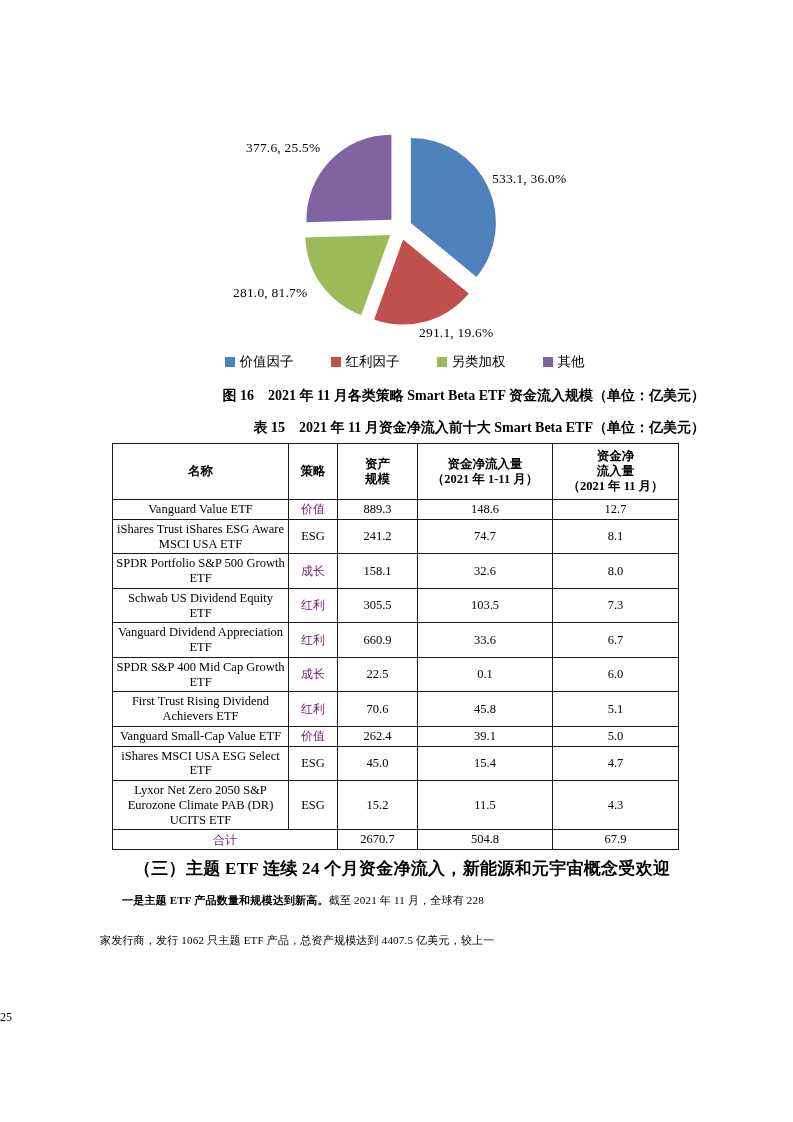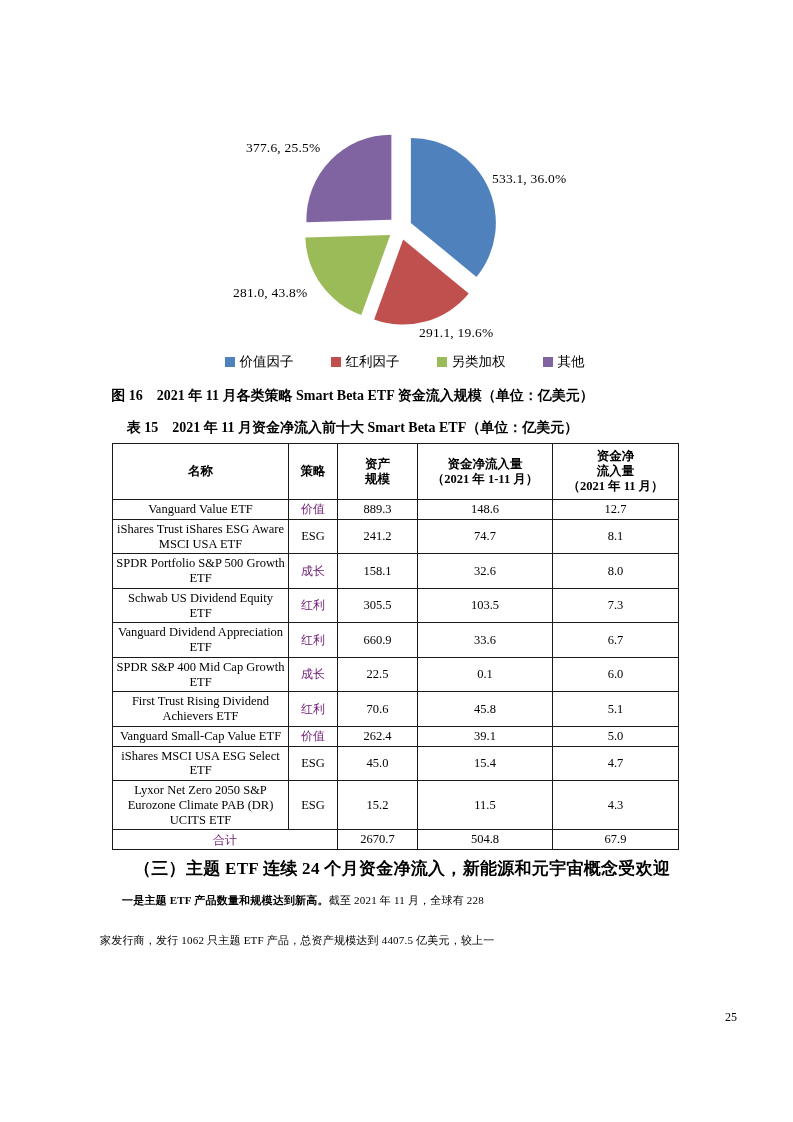--- a/index.html
+++ b/index.html
@@ -29,21 +29,21 @@
     position: absolute; left: 8px; top: 353px; width: 793px;
     display: flex; justify-content: center; align-items: center;
     gap: 37px;
   }
   .legend-item { display: flex; align-items: center; gap: 5px; }
   .legend-swatch { width: 10px; height: 10px; display: inline-block; }
   .legend-label { font-size: 13.5px; }
   
   .caption {
     position: absolute; left: 0; width: 705px;
-    text-align: center; font-weight: bold; font-size: 14px;
+    text-align: right; font-weight: bold; font-size: 14px;
   }
   #caption-figure { top: 387px; }
   #caption-table  { top: 419px; }
   
   #etf-table {
     position: absolute; left: 112px; top: 443px; width: 566px;
     border-collapse: collapse; table-layout: fixed;
     font-size: 12.5px; line-height: 1.18;
   }
   #etf-table th, #etf-table td {
@@ -62,38 +62,38 @@
   #section-para {
     position: absolute; left: 100px; top: 880px; width: 594px;
     font-size: 11px; line-height: 40px; letter-spacing: 0.2px;
   }
   #section-para .pline { display: block; }
   #section-para .lead-bold { font-weight: bold; }
   #para-line-1 { text-indent: 2em; }
   
   #page-number {
     position: absolute; left: 0; top: 1010px; width: 737px;
-    text-align: right; font-size: 12px;
+    text-align: left; font-size: 12px;
   }
 </style>
 </head>
 <body>
 
 <div id="page">
 
   <svg id="pie-svg" width="793" height="360" viewBox="0 0 793 360">
       <path d="M 410.8521449328588 222.87838400929672 L 410.8521449328588 137.87838400929672 A 85 85 0 0 1 476.46803544442156 276.9112898387504 Z" fill="#4F81BD"></path>
       <path d="M 403.16338872328305 239.57553332617576 L 468.77927923484583 293.6084391556294 A 85 85 0 0 1 374.1473903824049 319.4696622736908 Z" fill="#C0504D"></path>
       <path d="M 390.27632371644444 235.03207789580142 L 361.2603253755663 314.92620684331644 A 85 85 0 0 1 305.314101420365 237.566004199304 Z" fill="#9BBB59"></path>
       <path d="M 391.3891705025848 219.64215246810252 L 306.42694820650536 222.1760787716051 A 85 85 0 0 1 391.38917050258493 134.64215246810252 Z" fill="#8064A2"></path>
     </svg>
 
   <div class="pie-label" id="pie-label-0">533.1, 36.0%</div>
   <div class="pie-label" id="pie-label-1">291.1, 19.6%</div>
-  <div class="pie-label" id="pie-label-2">281.0, 43.8%</div>
+  <div class="pie-label" id="pie-label-2">281.0, 81.7%</div>
   <div class="pie-label" id="pie-label-3">377.6, 25.5%</div>
 
   <div id="legend">
     <div class="legend-item">
       <span class="legend-swatch" style="background: rgb(79, 129, 189);"></span>
       <span class="legend-label">价值因子</span>
     </div>
     <div class="legend-item">
       <span class="legend-swatch" style="background: rgb(192, 80, 77);"></span>
       <span class="legend-label">红利因子</span>

